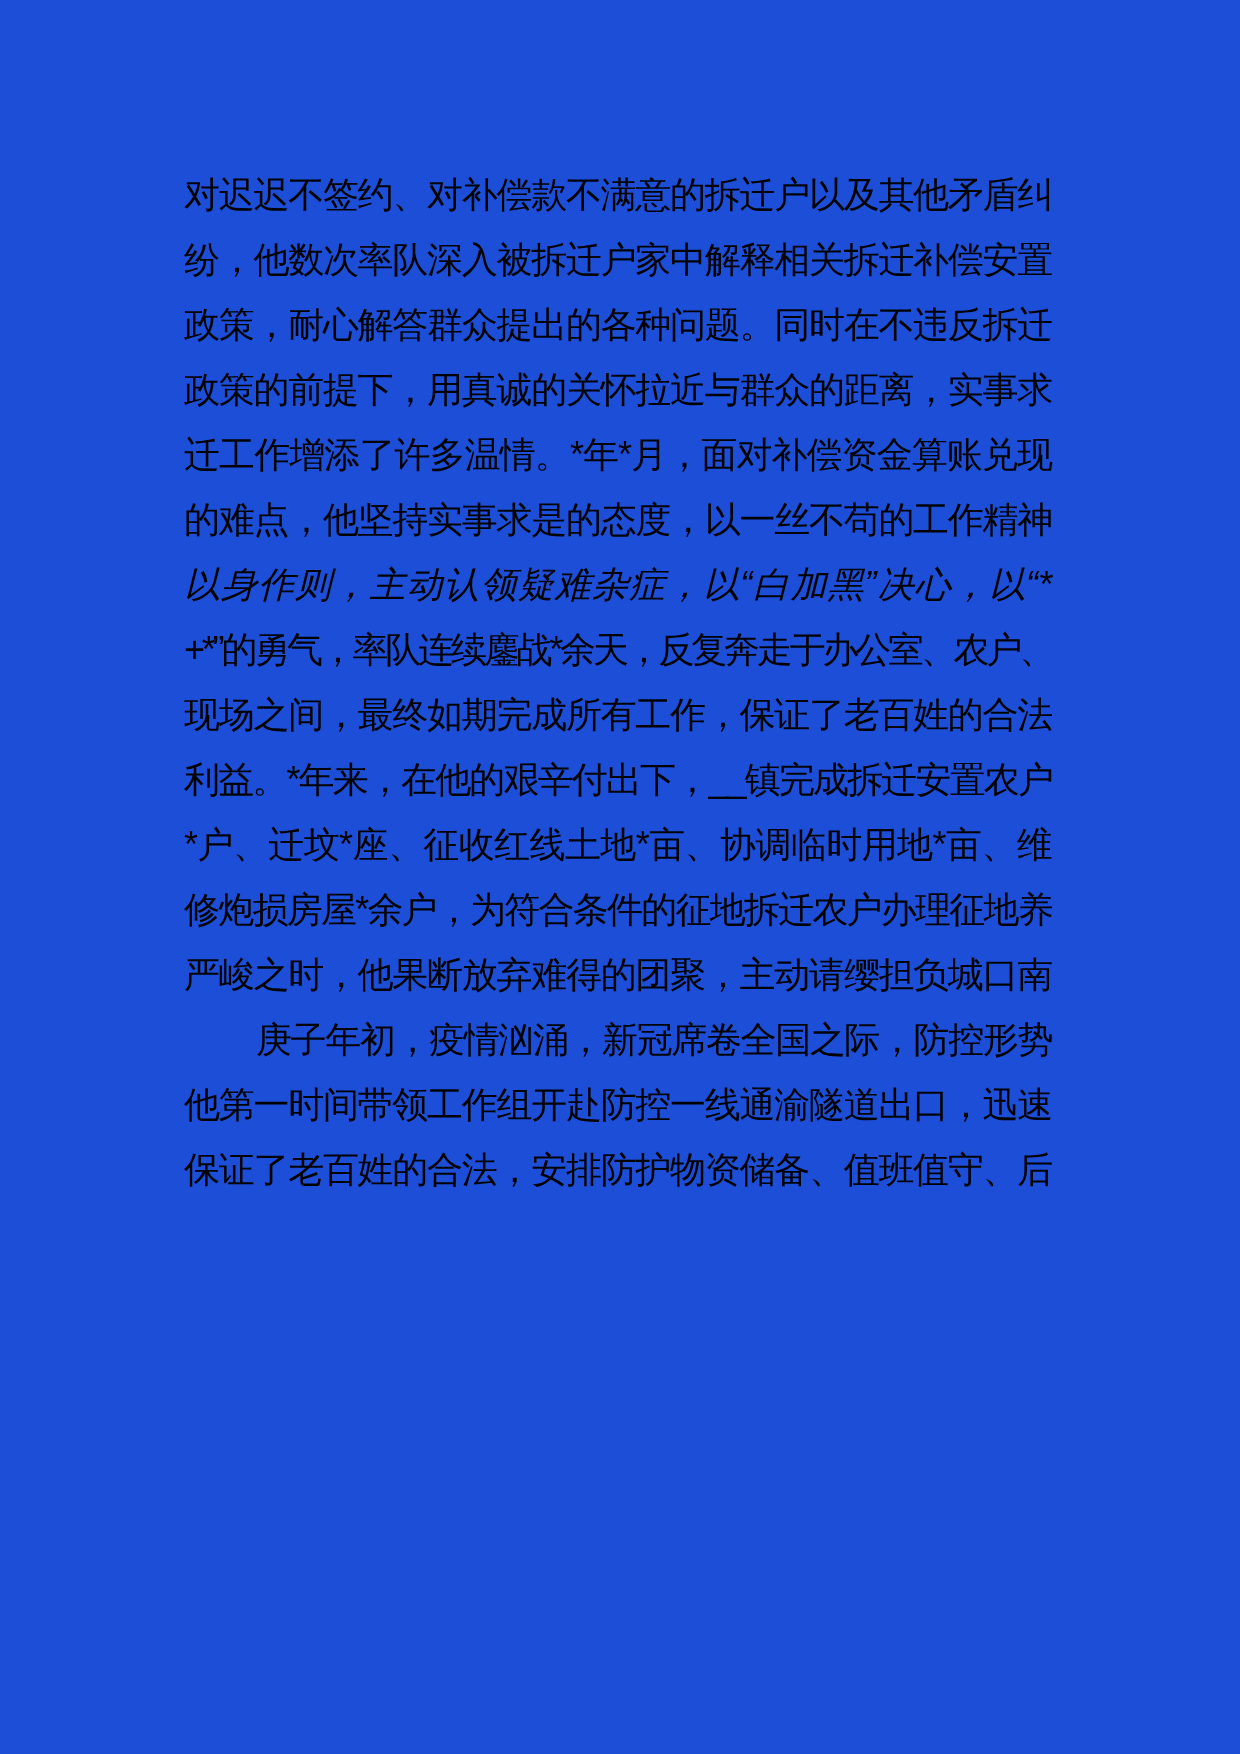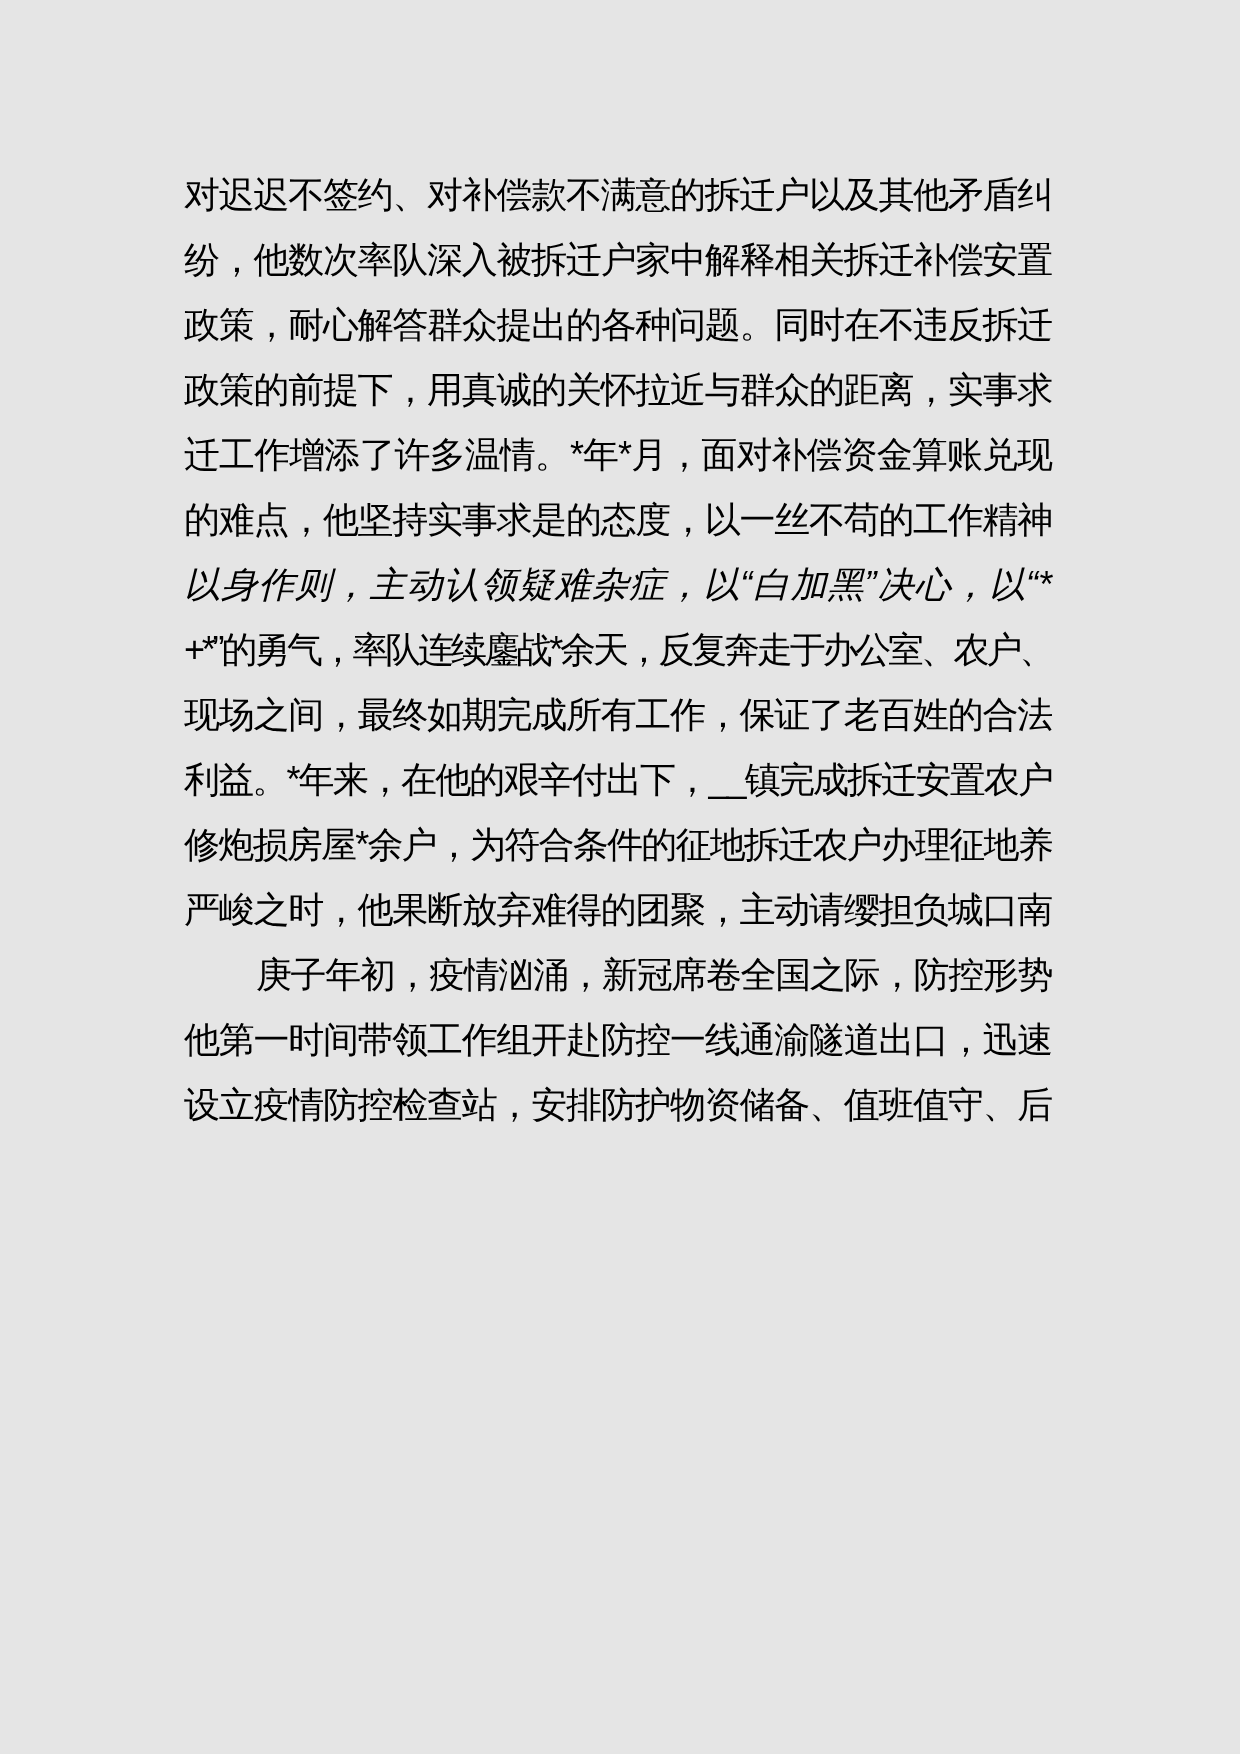--- a/index.html
+++ b/index.html
@@ -12,21 +12,21 @@
     height: 1754px;
     position: relative;
     font-family: "Liberation Sans", sans-serif;
   }
   .page {
     position: absolute;
     left: 0;
     top: 0;
     width: 1240px;
     height: 1754px;
-    background: #e5e5e5;
+    background: #1d4ed8;
     overflow: hidden;
   }
   .content {
     position: absolute;
     left: 184px;
     top: 162px;
     width: 868px;
     color: #000000;
     font-size: 36px;
     line-height: 65px;
@@ -62,25 +62,26 @@
       <div class="line j" style="letter-spacing: -1.28px;">对迟迟不签约、对补偿款不满意的拆迁户以及其他矛盾纠</div>
       <div class="line j" style="letter-spacing: -1.28px;">纷，他数次率队深入被拆迁户家中解释相关拆迁补偿安置</div>
       <div class="line j" style="letter-spacing: -1.28px;">政策，耐心解答群众提出的各种问题。同时在不违反拆迁</div>
       <div class="line j" style="letter-spacing: -1.28px;">政策的前提下，用真诚的关怀拉近与群众的距离，实事求</div>
       <div class="line j" style="letter-spacing: -0.92px;">迁工作增添了许多温情。*年*月，面对补偿资金算账兑现</div>
       <div class="line j" style="letter-spacing: -1.28px;">的难点，他坚持实事求是的态度，以一丝不苟的工作精神</div>
       <div class="line j" style="letter-spacing: 0px; font-style: italic;">以身作则，主动认领疑难杂症，以“白加黑”决心，以“*</div>
       <div class="line j" style="letter-spacing: -3.21px;">+*”的勇气，率队连续鏖战*余天，反复奔走于办公室、农户、</div>
       <div class="line j" style="letter-spacing: -1.28px;">现场之间，最终如期完成所有工作，保证了老百姓的合法</div>
       <div class="line j" style="letter-spacing: -1.85px;">利益。*年来，在他的艰辛付出下，__镇完成拆迁安置农户</div>
+      <div class="line j" style="letter-spacing: -0.59px;">*户、迁坟*座、征收红线土地*亩、协调临时用地*亩、维</div>
       <div class="line j" style="letter-spacing: -1.77px;">修炮损房屋*余户，为符合条件的征地拆迁农户办理征地养</div>
     </div>
 
 
     <div class="para">
       <div class="line j" style="letter-spacing: -1.28px;">严峻之时，他果断放弃难得的团聚，主动请缨担负城口南</div>
       <div class="line j indent" style="letter-spacing: -1.39px;">庚子年初，疫情汹涌，新冠席卷全国之际，防控形势</div>
       <div class="line j" style="letter-spacing: -1.28px;">他第一时间带领工作组开赴防控一线通渝隧道出口，迅速</div>
-      <div class="line j" style="letter-spacing: -1.28px;">设立疫情防控检查站，安排防护物资储备、值班值守、后</div>
+      <div class="line j" style="letter-spacing: -1.28px;">保证了老百姓的合法，安排防护物资储备、值班值守、后</div>
     </div>
 
   </div>
 </div>
 
 </body></html>

